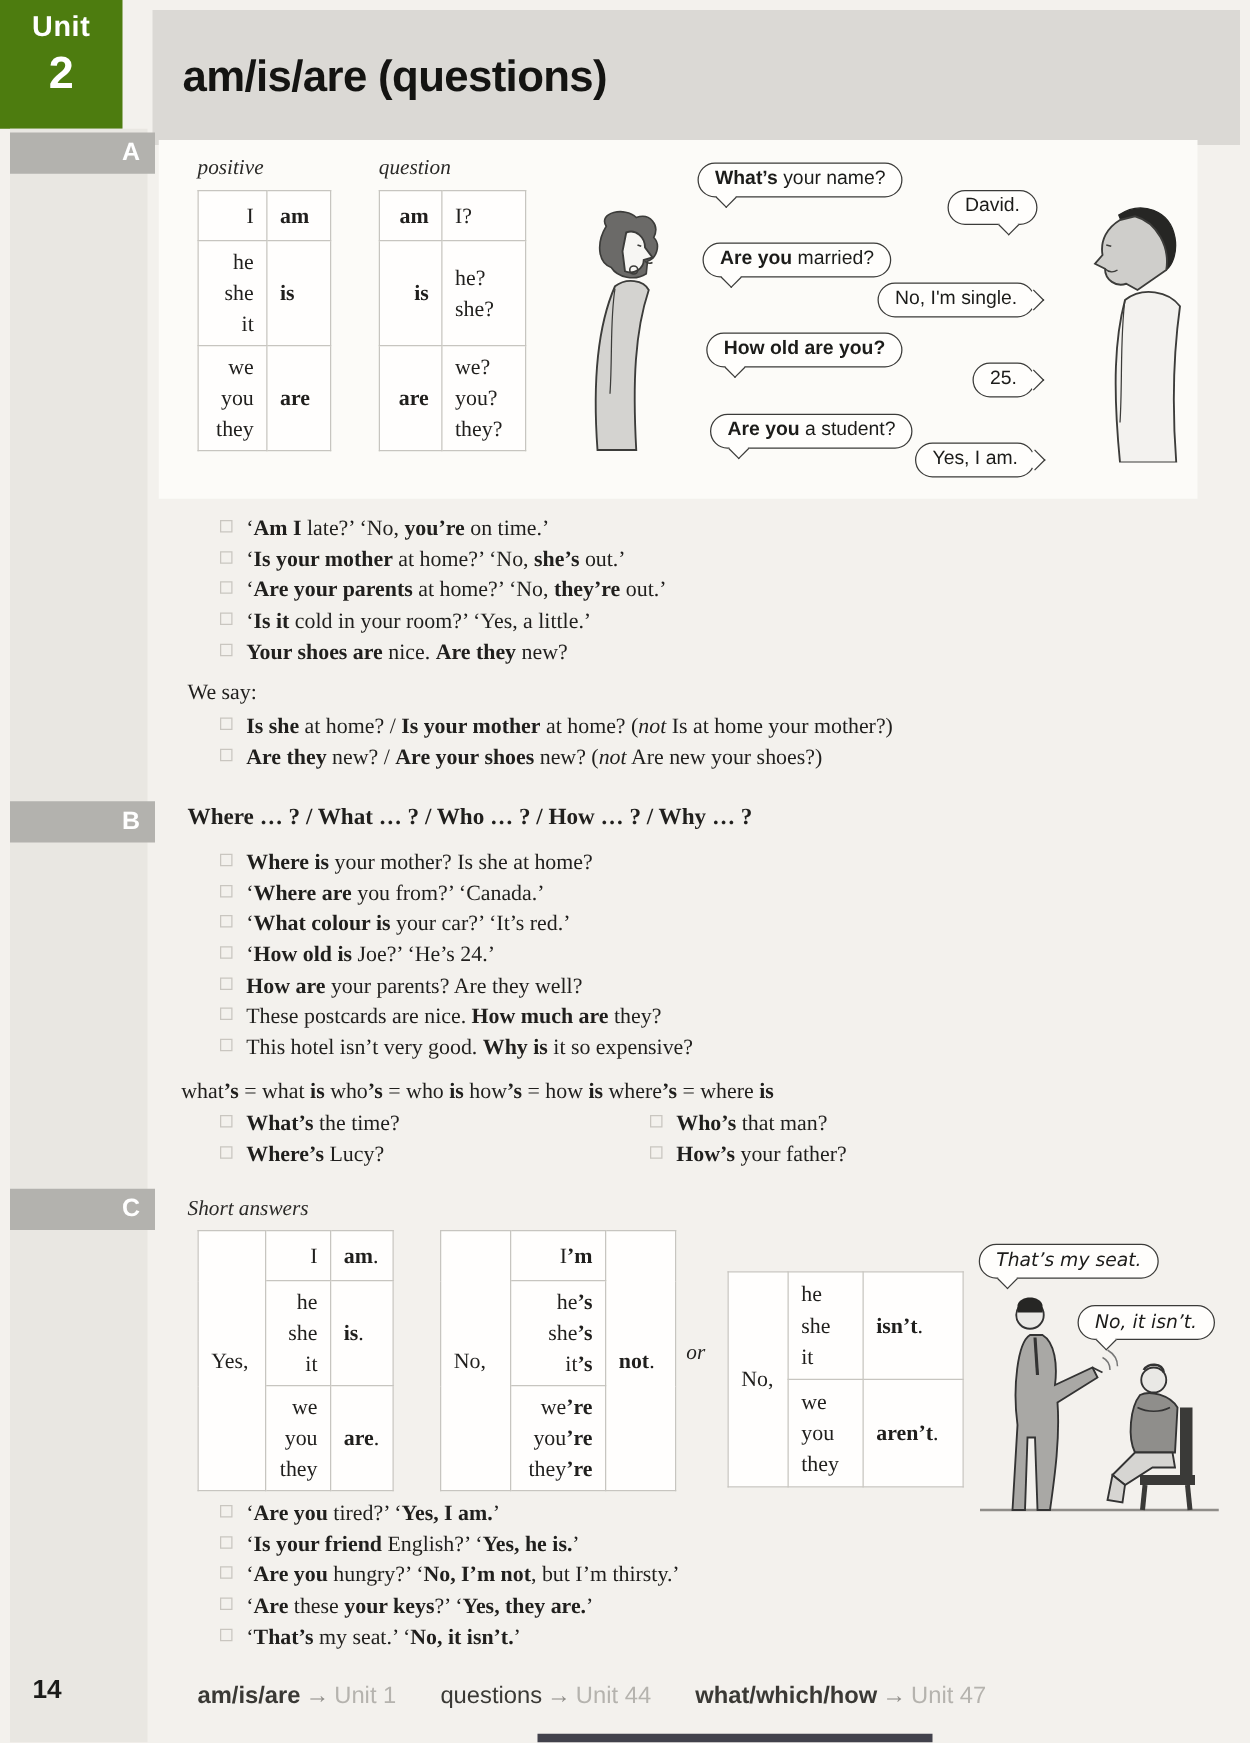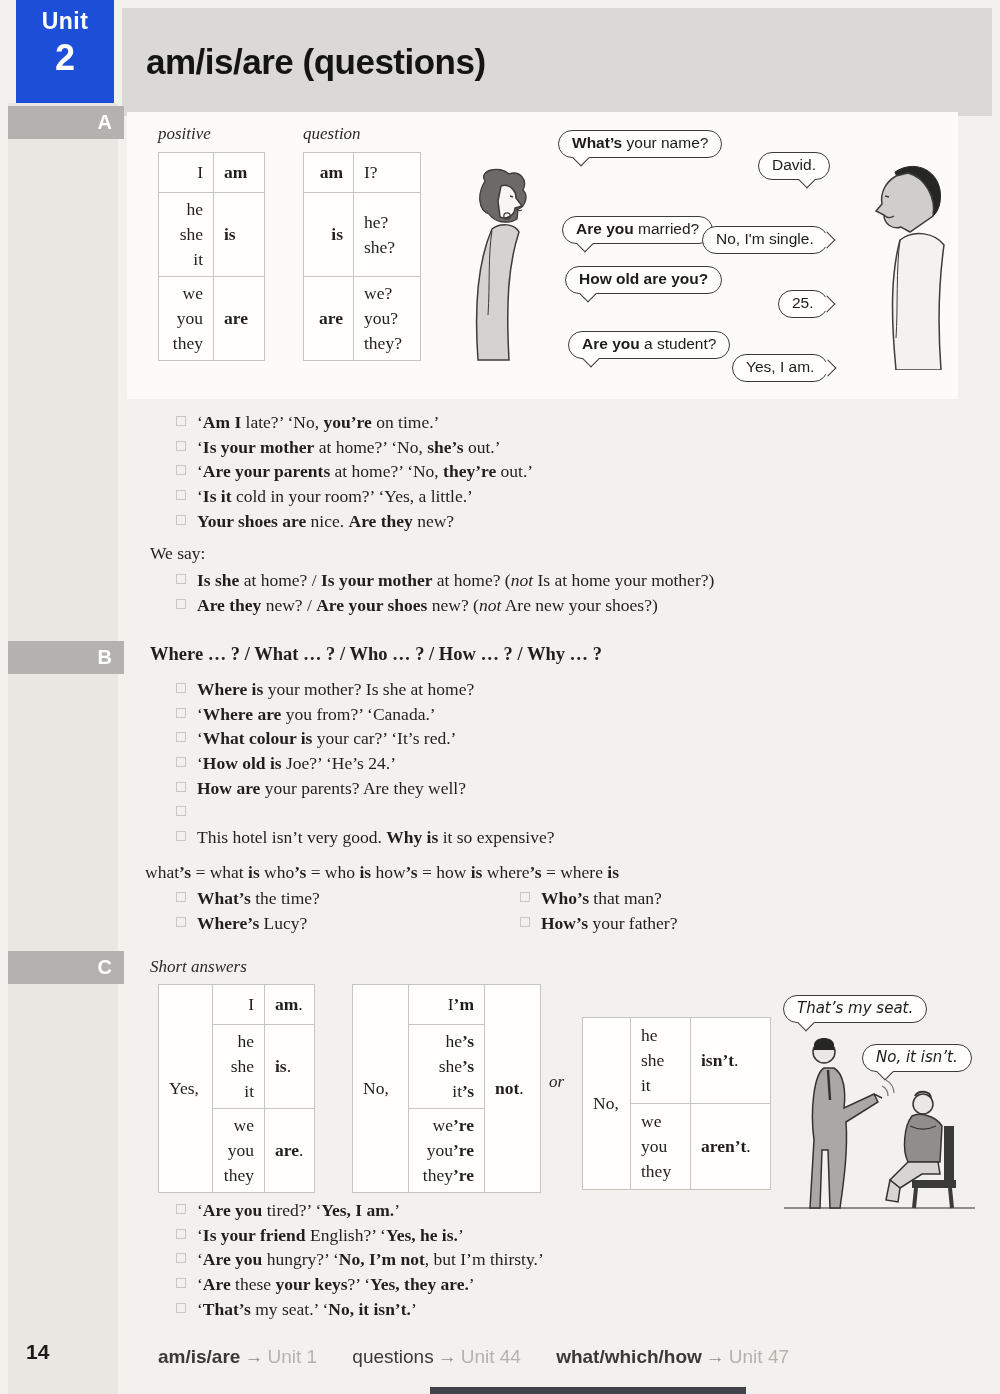--- a/index.html
+++ b/index.html
@@ -7,21 +7,21 @@
     width:1000px;height:1394px;position:relative;
     background:#f3f1ed;
     font-family:"Liberation Serif",serif;color:#201f1d;
     overflow:hidden;
   }
   .abs{position:absolute;}
   .b{font-weight:bold;}
   .i{font-style:italic;}
 
   
-  #unit-box{left:16px;top:0;width:98px;height:103px;background:#1d4ed8;color:#fff;
+  #unit-box{left:0;top:0;width:98px;height:103px;background:#4d7c0f;color:#fff;
     font-family:"Liberation Sans",sans-serif;text-align:center;}
   #unit-box .unit-word{font-weight:bold;font-size:23px;margin-top:8px;letter-spacing:.5px;}
   #unit-box .unit-num{font-weight:bold;font-size:36px;margin-top:2px;}
   #title-bar{left:122px;top:8px;width:870px;height:108px;background:#dbd9d5;display:flex;align-items:center;}
   #page-title{margin:0 0 0 24px;font-family:"Liberation Sans",sans-serif;font-weight:bold;
     font-size:35px;color:#141412;letter-spacing:-.5px;}
 
   
   #left-strip{left:8px;top:103px;width:110px;height:1291px;background:#e9e7e2;}
   .tab{left:8px;width:116px;height:33px;background:#b3b2ae;color:#fff;
@@ -153,21 +153,21 @@
       <path d="M62 82 C58 110 60 150 58 180" fill="none" stroke="#3c3c3a" stroke-width="1"></path>
       <path d="M57 14 C75 2 98 10 102 32 C104 44 100 54 95 58 L66 36 Z" fill="#262624" stroke="#262624"></path>
       <path d="M58 18 C48 24 42 34 44 46 L38 53 L46 57 C46 66 55 72 63 69 L72 74 L95 58 C98 40 88 20 70 15 Z" fill="#cfcecb" stroke="#3c3c3a" stroke-width="1.5"></path>
       <path d="M47 38 l4 1" stroke="#3c3c3a" stroke-width="1.4"></path>
       <path d="M46 57 c3 3 7 3 10 1" fill="none" stroke="#3c3c3a" stroke-width="1.2"></path>
     </svg>
   </div>
 
   <div class="bubble tail-bl" style="left:558px;top:130px;"><span class="b">What’s</span><span> your name?</span></div>
   <div class="bubble tail-br" style="left:758px;top:152px;"><span>David.</span></div>
-  <div class="bubble tail-bl" style="left:562px;top:194px;margin-top:22px;"><span class="b">Are you</span><span> married?</span></div>
+  <div class="bubble tail-bl" style="left:562px;top:194px;"><span class="b">Are you</span><span> married?</span></div>
   <div class="bubble tail-r" style="left:702px;top:226px;"><span>No, I'm single.</span></div>
   <div class="bubble tail-bl" style="left:565px;top:266px;"><span class="b">How old are you?</span></div>
   <div class="bubble tail-r" style="left:778px;top:290px;"><span>25.</span></div>
   <div class="bubble tail-bl" style="left:568px;top:331px;"><span class="b">Are you</span><span> a student?</span></div>
   <div class="bubble tail-r" style="left:732px;top:354px;"><span>Yes, I am.</span></div>
 
   <div class="lines" style="left:176px;top:410px;">
     <div class="line"><span class="cb"></span><span><span>‘</span><span class="b">Am I</span><span> late?’</span><span>   </span><span>‘No, </span><span class="b">you’re</span><span> on time.’</span></span></div>
     <div class="line"><span class="cb"></span><span><span>‘</span><span class="b">Is your mother</span><span> at home?’</span><span>   </span><span>‘No, </span><span class="b">she’s</span><span> out.’</span></span></div>
     <div class="line"><span class="cb"></span><span><span>‘</span><span class="b">Are your parents</span><span> at home?’</span><span>   </span><span>‘No, </span><span class="b">they’re</span><span> out.’</span></span></div>
@@ -181,21 +181,21 @@
     <div class="line"><span class="cb"></span><span><span class="b">Are they</span><span> new? / </span><span class="b">Are your shoes</span><span> new?</span><span> (</span><span class="i">not</span><span> Are new your shoes?)</span></span></div>
   </div>
 
   <div class="abs bhead" style="left:150px;top:644px;text-align:right;"><span class="b">Where … ? / What … ? / Who … ? / How … ? / Why … ?</span></div>
   <div class="lines" style="left:176px;top:677px;">
     <div class="line"><span class="cb"></span><span><span class="b">Where is</span><span> your mother?</span><span> </span><span>Is she at home?</span></span></div>
     <div class="line"><span class="cb"></span><span><span>‘</span><span class="b">Where are</span><span> you from?’</span><span>   </span><span>‘Canada.’</span></span></div>
     <div class="line"><span class="cb"></span><span><span>‘</span><span class="b">What colour is</span><span> your car?’</span><span>   </span><span>‘It’s red.’</span></span></div>
     <div class="line"><span class="cb"></span><span><span>‘</span><span class="b">How old is</span><span> Joe?’</span><span>   </span><span>‘He’s 24.’</span></span></div>
     <div class="line"><span class="cb"></span><span><span class="b">How are</span><span> your parents?</span><span> </span><span>Are they well?</span></span></div>
-    <div class="line"><span class="cb"></span></div>
+    <div class="line"><span class="cb"></span><span><span>These postcards are nice.</span><span> </span><span class="b">How much are</span><span> they?</span></span></div>
     <div class="line"><span class="cb"></span><span><span>This hotel isn’t very good.</span><span> </span><span class="b">Why is</span><span> it so expensive?</span></span></div>
   </div>
 
   <div class="abs line" style="left:145px;top:860px;"><span>what</span><span class="b">’s</span><span> = what </span><span class="b">is</span><span>  </span><span>who</span><span class="b">’s</span><span> = who </span><span class="b">is</span><span>  </span><span>how</span><span class="b">’s</span><span> = how </span><span class="b">is</span><span>  </span><span>where</span><span class="b">’s</span><span> = where </span><span class="b">is</span></div>
   <div class="lines" style="left:176px;top:886px;">
     <div class="line"><span class="cb"></span><span><span class="b">What’s</span><span> the time?</span></span></div>
     <div class="line"><span class="cb"></span><span><span class="b">Where’s</span><span> Lucy?</span></span></div>
   </div>
   <div class="lines" style="left:520px;top:886px;">
     <div class="line"><span class="cb"></span><span><span class="b">Who’s</span><span> that man?</span></span></div>

